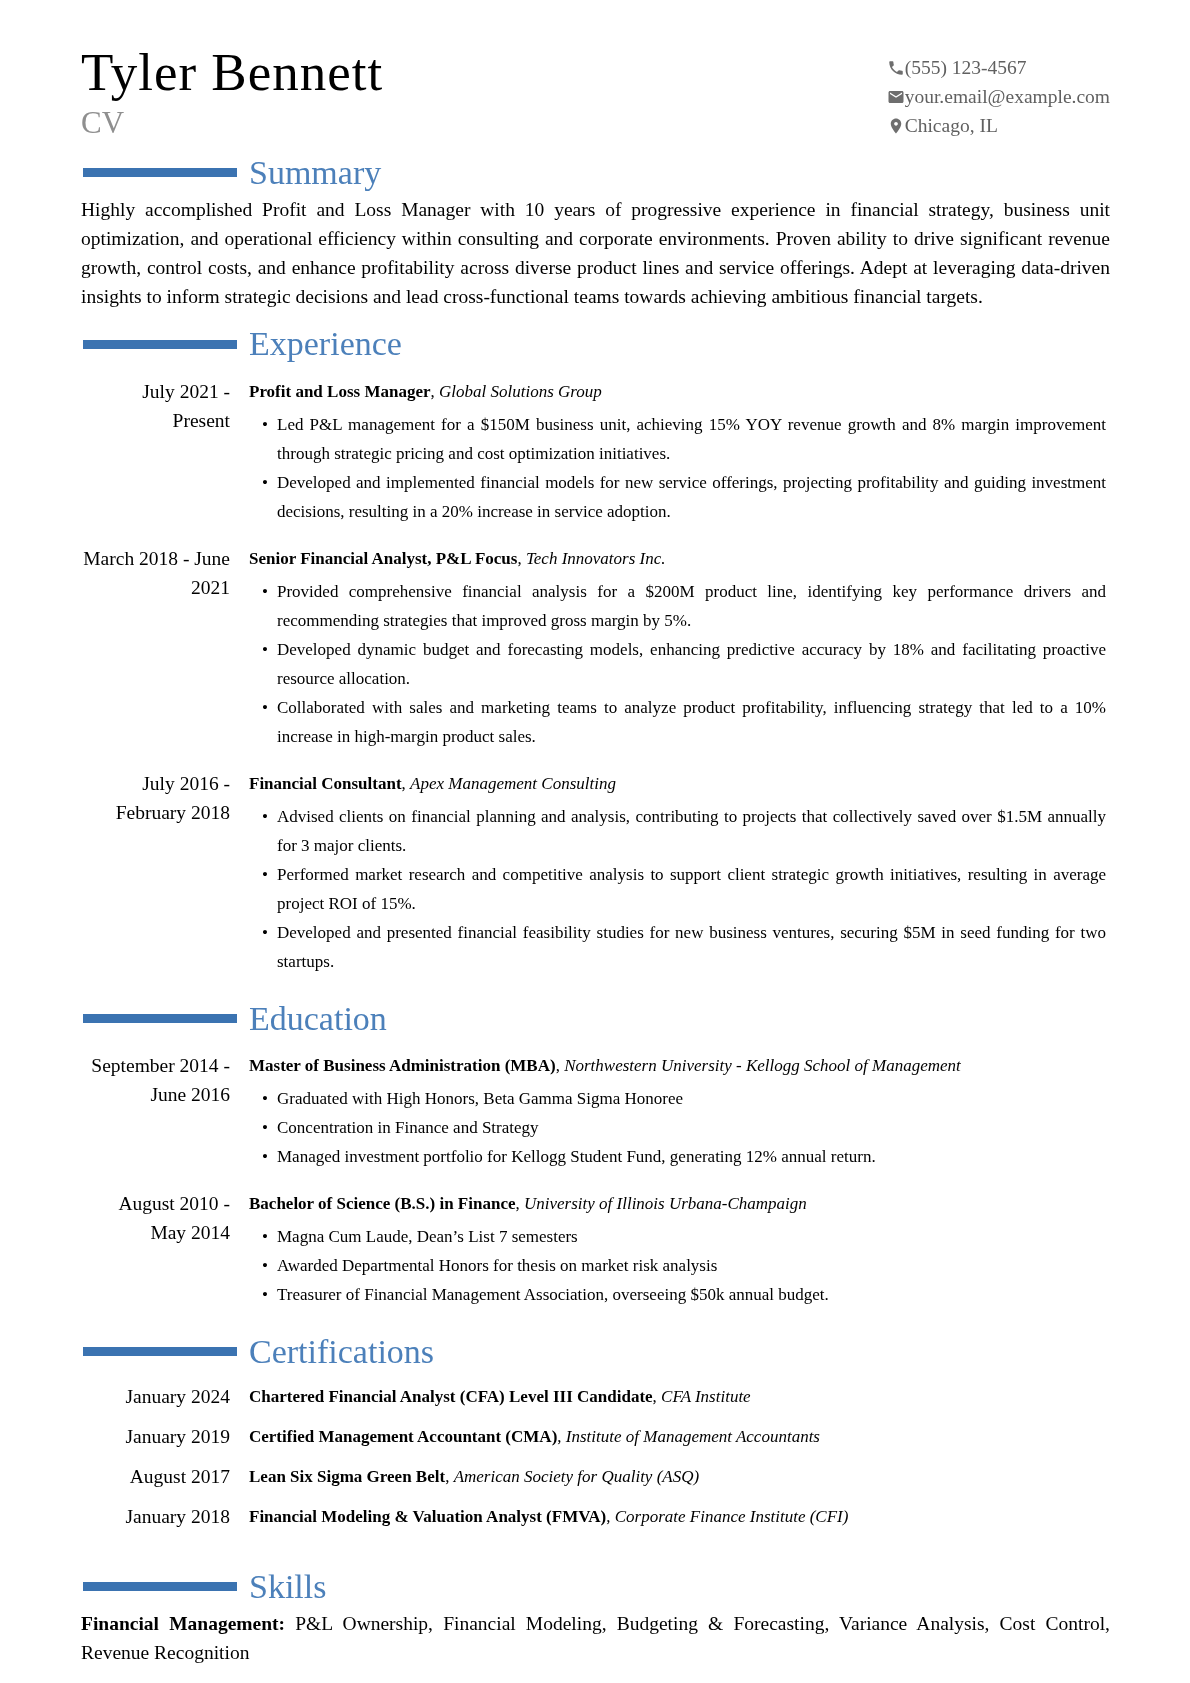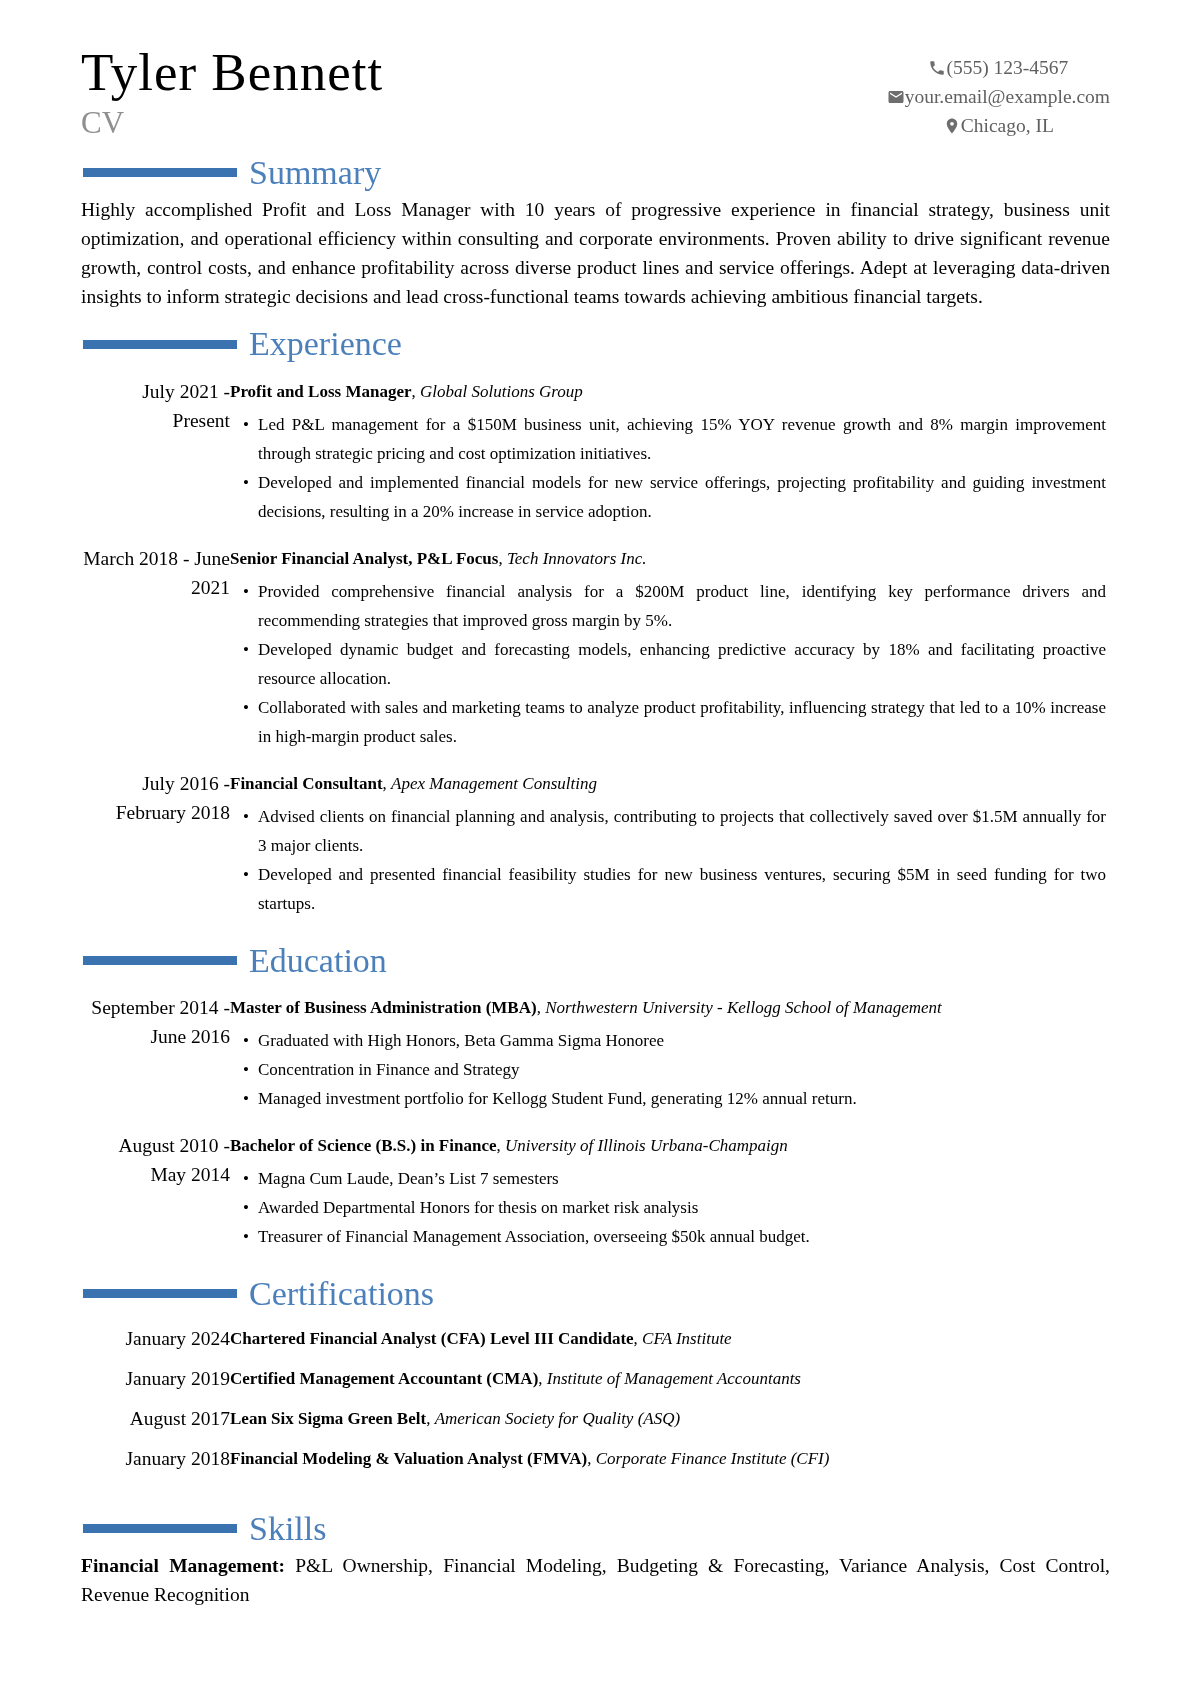--- a/index.html
+++ b/index.html
@@ -10,39 +10,39 @@
     font-family: "Liberation Serif", "DejaVu Serif", serif;
     color: var(--color-body_text, #000000);
   }
   .page { padding: 44px 80px 0 81px; }
 
   
   .header { display: flex; justify-content: space-between; align-items: flex-start; }
   .name { font-size: 53px; font-weight: 400; line-height: 1.08; letter-spacing: 1px; }
   .subtitle { font-size: 31px; color: var(--color-subtitle_text, #8F8F8F); margin-top: 6px; line-height: 1; }
   .contact { margin-top: 9px; font-size: 19.5px; color: var(--color-contact_text, #606060); }
-  .contact-row { display: flex; justify-content: center; align-items: center; height: 29px; }
+  .contact-row { display: flex; justify-content: flex-start; align-items: center; height: 29px; }
   .contact-row .icon { display: inline-flex; width: 18px; height: 18px; }
   .contact-row .icon svg { width: 18px; height: 18px; fill: var(--color-icon, #6E6E6E); }
 
   
   .section { margin-top: 14px; }
   .sec-head { display: flex; align-items: center; margin-bottom: 4px; }
   .sec-bar { width: 154px; height: 9px; margin-left: 2px; margin-right: 12px; flex: 0 0 auto;
              background: var(--color-accent_bar, #3B73B1); }
   .sec-title { font-size: 34px; font-weight: 400; line-height: 1.1;
                color: var(--color-section_title, #4C80BA); }
 
   .summary-text, .skills-line {
     font-size: 19.5px; line-height: 29px; text-align: justify;
     hyphens: auto; -webkit-hyphens: auto; margin-top: 2px;
   }
 
   
-  .entry { display: grid; grid-template-columns: 149px 1fr; margin-top: 14px; }
+  .entry { display: grid; grid-template-columns: 149px 1fr; column-gap: 19px; margin-top: 14px; }
   .cert-entry { margin-top: 11px; }
   .dates { text-align: right; font-size: 19.5px; line-height: 29px; }
   .content { font-size: 17px; line-height: 29px; text-align: justify; hyphens: auto; -webkit-hyphens: auto; }
   .bold { font-weight: 700; }
   .italic { font-style: italic; }
   .affil::before { content: ", "; font-style: normal; font-weight: 400; }
 
   ul.bullets { list-style: none; margin: 4px; padding: 0; }
   ul.bullets li { position: relative; padding-left: 24px; text-align: justify; }
   ul.bullets li::before { content: "\2022"; position: absolute; left: 9px; top: 0; font-size: 17px; }
@@ -121,20 +121,21 @@
         </ul>
       </div>
     </div>
 
     <div class="entry">
       <div class="dates">July 2016 - February 2018</div>
       <div class="content">
         <div><span class="bold">Financial Consultant</span><span class="italic affil">Apex Management Consulting</span></div>
         <ul class="bullets">
           <li>Advised clients on financial planning and analysis, contributing to projects that collectively saved over $1.5M annually for 3 major clients.</li>
+          <li>Performed market research and competitive analysis to support client strategic growth initiatives, resulting in average project ROI of 15%.</li>
           <li>Developed and presented financial feasibility studies for new business ventures, securing $5M in seed funding for two startups.</li>
         </ul>
       </div>
     </div>
   </section>
 
   <section class="section" style="margin-top:20px">
     <div class="sec-head">
       <span class="sec-bar"></span>
       <h2 class="sec-title">Education</h2>

